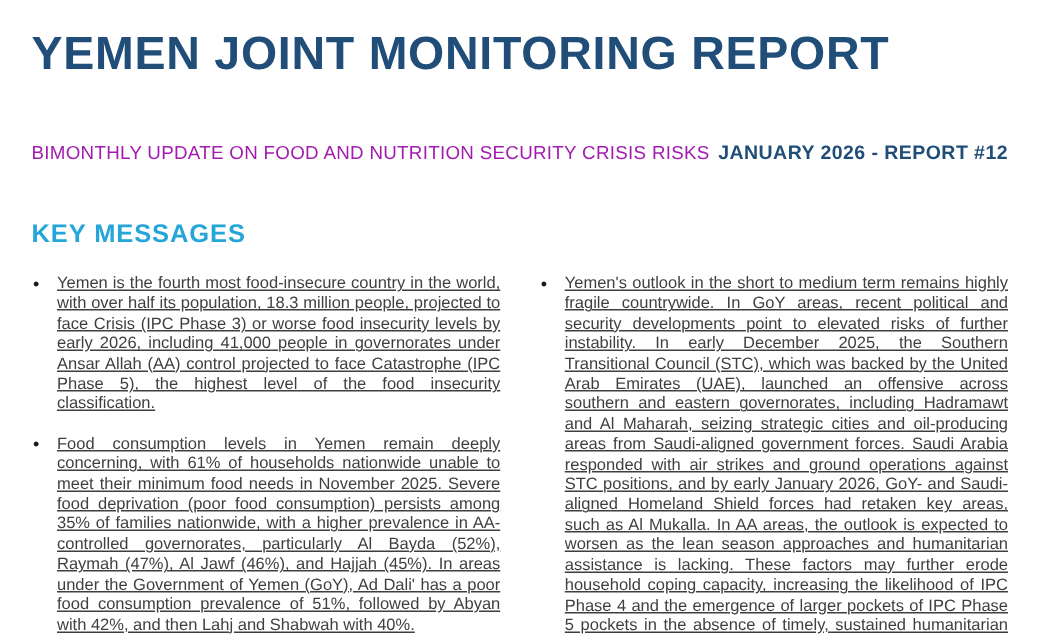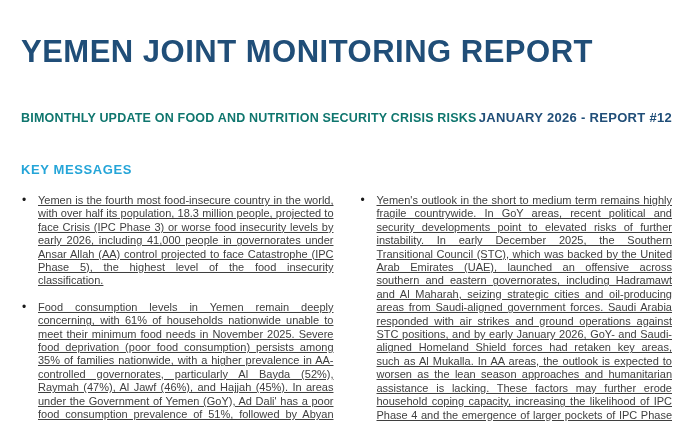--- a/index.html
+++ b/index.html
@@ -8,56 +8,56 @@
     height: 423px;
     overflow: hidden;
     background: #ffffff;
     font-family: "Liberation Sans", sans-serif;
   }
   .page {
     width: 700px;
     height: 423px;
     position: relative;
     box-sizing: border-box;
-    padding: 36px 28px 0 21px;
+    padding: 20px 28px 0 21px;
   }
   .report-title {
     margin: 0;
     color: #204e78;
     font-size: 31px;
     font-weight: bold;
     letter-spacing: 0.5px;
     line-height: 1.0;
     white-space: nowrap;
   }
   .sub-row {
     display: flex;
     justify-content: space-between;
     align-items: baseline;
     margin-top: 7px;
   }
   .report-subtitle {
-    color: #0f766e;
+    color: #a21caf;
     font-size: 12.5px;
-    font-weight: bold;
+    font-weight: normal;
     letter-spacing: 0.2px;
     white-space: nowrap;
     margin-top: 37px;
   }
   .report-edition {
     color: #204e78;
     font-size: 13px;
     font-weight: bold;
     letter-spacing: 0.3px;
     white-space: nowrap;
   }
   .key-heading {
     margin: 37px 0 0 0;
     color: #25a5d8;
-    font-size: 13px;
+    font-size: 17px;
     font-weight: bold;
     letter-spacing: 0.6px;
   }
   .columns {
     display: flex;
     gap: 26px;
     margin-top: 17px;
   }
   .col {
     flex: 1;

